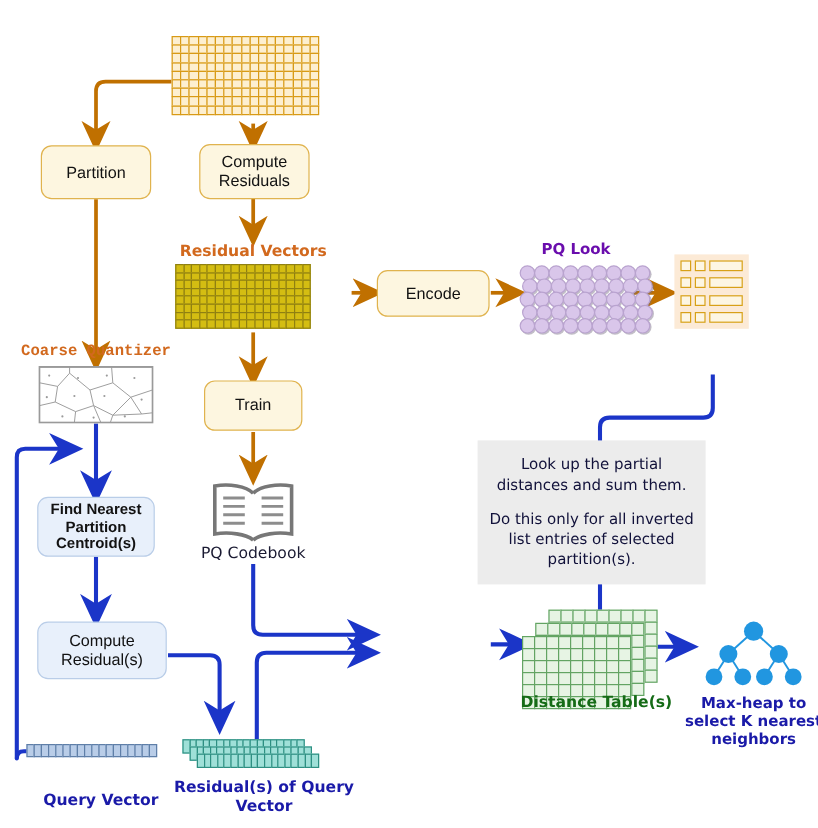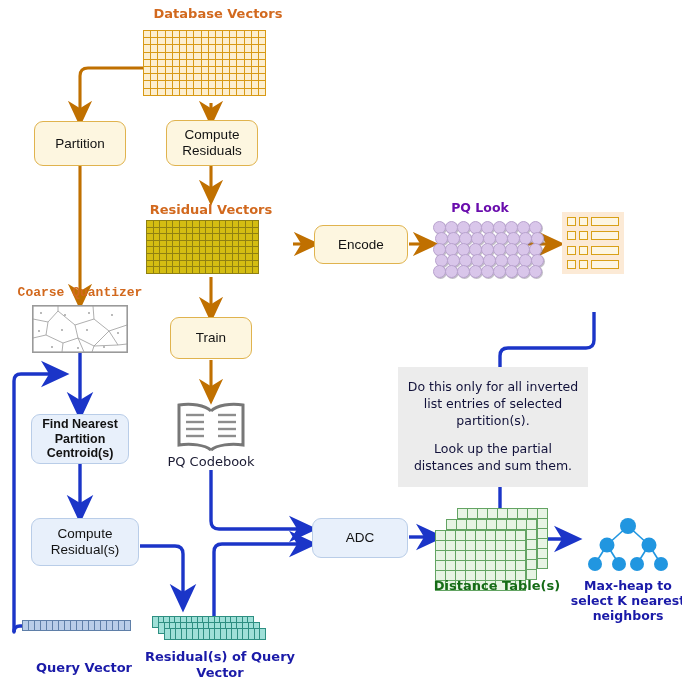--- a/index.html
+++ b/index.html
@@ -155,21 +155,20 @@
       <path d="M211,470 L211,521 Q211,529 219,529 L310,529" marker-end="url(#arb)"></path>
 
       <path d="M214,625 L214,552 Q214,544 222,544 L310,544" marker-end="url(#arb)"></path>
 
       <path d="M409,537 L437,537" marker-end="url(#arb)"></path>
 
       <path d="M594,312 L594,340 Q594,348 586,348 L508,348 Q500,348 500,356 L500,531 Q500,539 508,539 L575,539" marker-end="url(#arb)"></path>
     </g>
   </svg>
 
-  <div class="cap orange" style="left:143px;top:6px;width:150px;">Database Vectors</div>
   <div class="grid" id="grid-db" style="left:143px;top:30px;">
       <div class="cellrow">
         <div class="cell" style="width: 8.2px; height: 8.2px; background: rgb(253, 239, 208); border: 1px solid rgb(216, 154, 22); margin-right: -1px; margin-bottom: -1px;"></div>
         <div class="cell" style="width: 8.2px; height: 8.2px; background: rgb(253, 239, 208); border: 1px solid rgb(216, 154, 22); margin-right: -1px; margin-bottom: -1px;"></div>
         <div class="cell" style="width: 8.2px; height: 8.2px; background: rgb(253, 239, 208); border: 1px solid rgb(216, 154, 22); margin-right: -1px; margin-bottom: -1px;"></div>
         <div class="cell" style="width: 8.2px; height: 8.2px; background: rgb(253, 239, 208); border: 1px solid rgb(216, 154, 22); margin-right: -1px; margin-bottom: -1px;"></div>
         <div class="cell" style="width: 8.2px; height: 8.2px; background: rgb(253, 239, 208); border: 1px solid rgb(216, 154, 22); margin-right: -1px; margin-bottom: -1px;"></div>
         <div class="cell" style="width: 8.2px; height: 8.2px; background: rgb(253, 239, 208); border: 1px solid rgb(216, 154, 22); margin-right: -1px; margin-bottom: -1px;"></div>
         <div class="cell" style="width: 8.2px; height: 8.2px; background: rgb(253, 239, 208); border: 1px solid rgb(216, 154, 22); margin-right: -1px; margin-bottom: -1px;"></div>
         <div class="cell" style="width: 8.2px; height: 8.2px; background: rgb(253, 239, 208); border: 1px solid rgb(216, 154, 22); margin-right: -1px; margin-bottom: -1px;"></div>
@@ -633,25 +632,24 @@
       </g>
     </svg>
   </div>
   <div class="cap dark" style="left:151px;top:454px;width:120px;font-size:13px;color:#1a1a32;font-weight:normal;">PQ Codebook</div>
 
   <div class="pbox blue" style="left:31px;top:414px;width:98px;height:50px;white-space:pre-line;font-weight:bold;font-size:12.5px;">Find Nearest
 Partition
 Centroid(s)</div>
   <div class="pbox blue" style="left:31px;top:518px;width:108px;height:48px;white-space:pre-line;">Compute
 Residual(s)</div>
-  <div class="pbox blue" style="left:312px;top:518px;width:96px;height:40px;">ADC</div>
 
   <div id="annot" style="left:398px;top:367px;width:190px;height:120px;">
+    <p>Look up the partial distances and sum them.</p>
     <p>Do this only for all inverted list entries of selected partition(s).</p>
-    <p>Look up the partial distances and sum them.</p>
   </div>
 
   <div class="iconhost" style="left:435px;top:508px;width:110px;height:70px;">
     <div class="dtable" id="dt2" style="left:22px;top:0px;">
         <div class="drow">
           <div class="dcell"></div>
           <div class="dcell"></div>
           <div class="dcell"></div>
           <div class="dcell"></div>
           <div class="dcell"></div>

